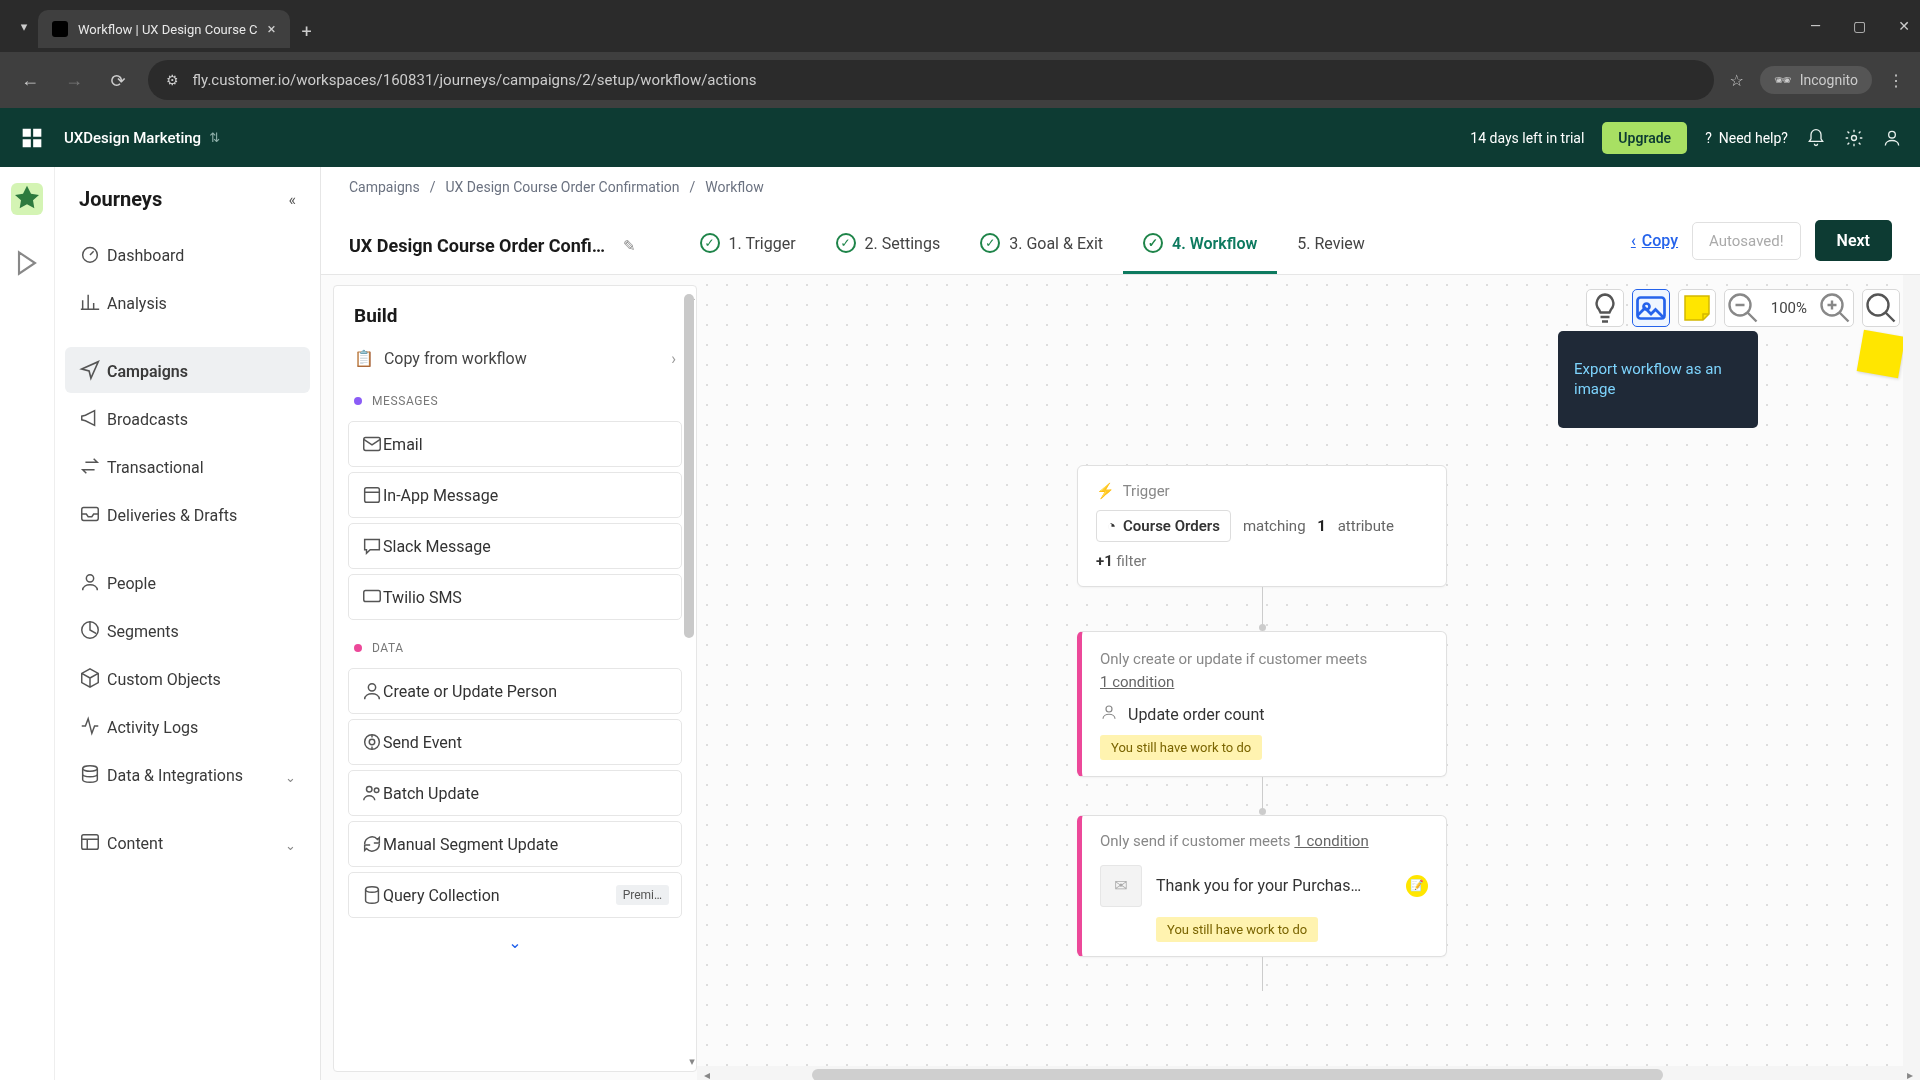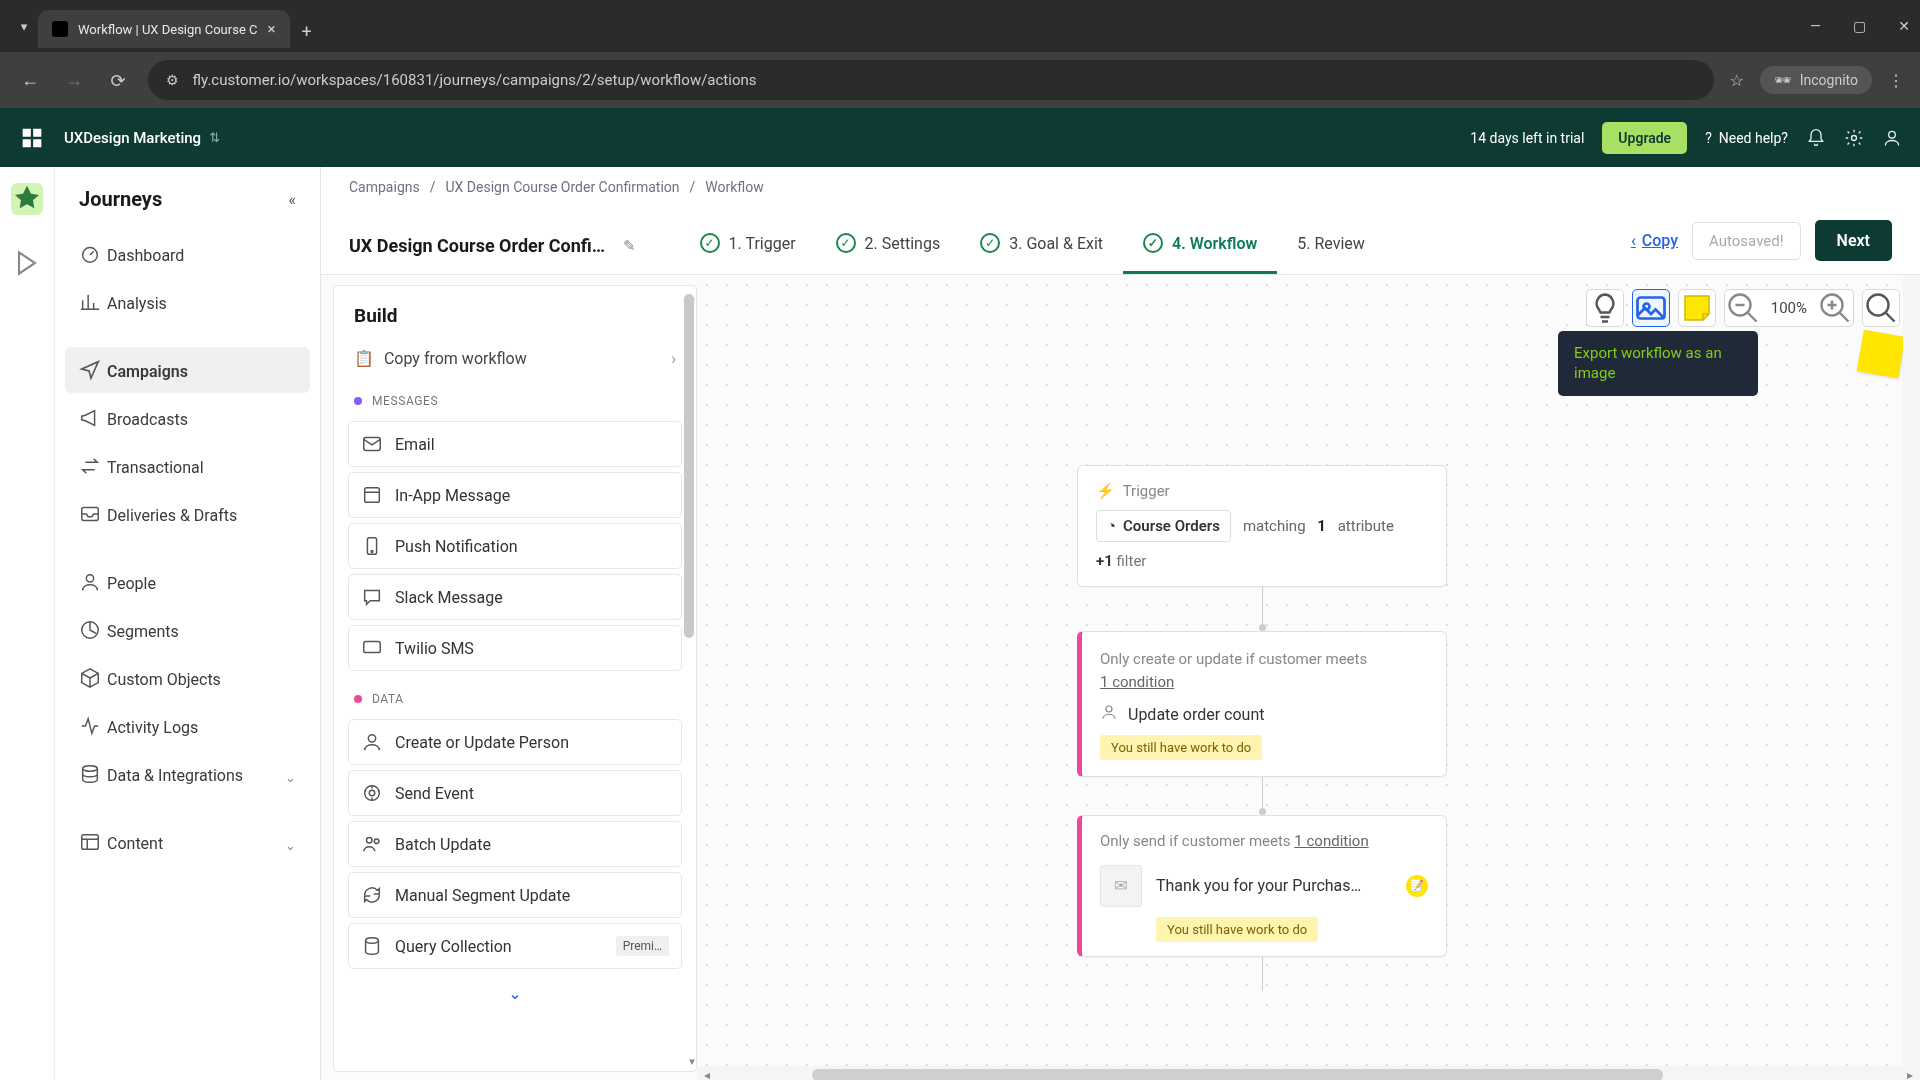--- a/index.html
+++ b/index.html
@@ -61,35 +61,35 @@
 .canvas-area{flex:1;display:flex;overflow:hidden;position:relative;background:#fbfbfb}
 .build-panel{width:364px;background:#fff;margin:10px 0 12px 12px;border:1px solid #e6e6e6;border-radius:4px;display:flex;flex-direction:column;position:relative}
 .build-panel-inner{flex:1;overflow:hidden;padding:18px 14px 6px}
 .build-title{font-size:19px;font-weight:700;padding:0 6px 12px;color:#1a1a1a}
 .copy-row{display:flex;align-items:center;gap:10px;padding:10px 6px;font-size:16px;color:#444}
 .copy-row .chev{margin-left:auto;color:#999}
 .section-label{display:flex;align-items:center;gap:10px;padding:16px 6px 8px;font-size:12px;font-weight:400;letter-spacing:.6px;color:#777}
 .section-dot{width:8px;height:8px;border-radius:50%}
 .dot-purple{background:#8b5cf6}
 .dot-pink{background:#ec4899}
-.block-item{border:1px solid #e6e6e6;border-radius:5px;padding:11px 12px;margin:5px 0;display:flex;align-items:center;gap:12px;font-size:16px;color:#333;background:#fff}
+.block-item{border:1px solid #e6e6e6;border-radius:5px;padding:11px 12px;margin:5px 0;display:flex;align-items:center;font-size:16px;color:#333;background:#fff}
 .block-icon{width:22px;height:22px;display:flex;align-items:center;justify-content:center;color:#555}
 .prem-badge{margin-left:auto;background:#eef0f2;font-size:12px;padding:3px 7px;border-radius:3px;color:#555}
 .expand-btn{text-align:center;padding:10px;color:#2563eb;font-size:16px}
 .build-scrollbar{position:absolute;right:2px;top:8px;width:10px;height:calc(100% - 20px);background:#fff}
 .build-scroll-thumb{width:100%;height:45%;background:#c9c9c9;border-radius:5px}
 .side-arrow{position:absolute;right:-2px;width:12px;height:12px;color:#888;font-size:11px;text-align:center}
 .canvas{flex:1;position:relative;background-image:radial-gradient(#ddd 1px,transparent 1px);background-size:20px 20px}
 .toolbar{position:absolute;top:14px;right:20px;display:flex;gap:8px;align-items:center}
 .tool-btn{width:38px;height:38px;background:#fff;border:1px solid #d8d8d8;border-radius:5px;display:flex;align-items:center;justify-content:center;color:#555;font-size:17px}
 .tool-btn.active{border-color:#2563eb;background:#eff6ff;color:#2563eb}
 .zoom-group{display:flex;align-items:center;background:#fff;border:1px solid #d8d8d8;border-radius:5px;height:38px}
 .zoom-btn{width:36px;height:100%;display:flex;align-items:center;justify-content:center;color:#888;font-size:18px}
 .zoom-val{padding:0 10px;font-size:15px;color:#444}
-.tooltip{position:absolute;top:56px;right:162px;background:#1f2937;color:#84cc16;padding:12px 16px;border-radius:5px;font-size:15px;max-width:200px;line-height:1.35}
+.tooltip{position:absolute;top:56px;right:162px;background:#1f2937;color:#7dd3fc;padding:28px 16px;border-radius:5px;font-size:15px;max-width:200px;line-height:1.35}
 .sticky-note{position:absolute;top:58px;right:18px;width:42px;height:42px;background:#ffe600;transform:rotate(10deg);box-shadow:1px 1px 3px rgba(0,0,0,.15)}
 .flow{position:absolute;left:380px;top:190px;display:flex;flex-direction:column;align-items:center}
 .card{width:370px;background:#fff;border:1px solid #e0e0e0;border-radius:6px;padding:16px 18px;box-shadow:0 1px 2px rgba(0,0,0,.04)}
 .card.pink{border-left:5px solid #ec4899}
 .card-head{color:#888;font-size:15px;display:flex;align-items:center;gap:8px;margin-bottom:10px}
 .segment-chip{display:inline-flex;align-items:center;gap:7px;border:1px solid #ddd;border-radius:4px;padding:6px 10px;font-size:15px;font-weight:600;color:#333;margin-right:8px}
 .trigger-line{font-size:15px;color:#666;display:flex;align-items:center;flex-wrap:wrap;gap:4px}
 .trigger-line b{color:#222;font-weight:700}
 .filter-line{font-size:15px;color:#777;margin-top:10px}
 .filter-line b{color:#333}
@@ -387,29 +387,20 @@
                 <svg viewBox="0 0 24 24" fill="none" stroke="currentColor" stroke-width="1.6">
                   <rect x="4" y="4" width="16" height="16" rx="2"></rect>
                   <path d="M4 9h16"></path>
                 </svg>
               </div>
               <span>In-App Message</span>
             </div>
           <div class="block-item">
               <div class="block-icon">
                 <svg viewBox="0 0 24 24" fill="none" stroke="currentColor" stroke-width="1.6">
-                  <rect x="7" y="3" width="10" height="18" rx="2"></rect>
-                  <circle cx="12" cy="18" r="1"></circle>
-                </svg>
-              </div>
-              <span>Push Notification</span>
-            </div>
-          <div class="block-item">
-              <div class="block-icon">
-                <svg viewBox="0 0 24 24" fill="none" stroke="currentColor" stroke-width="1.6">
                   <path d="M4 5h16v11H10l-4 4v-4H4z"></path>
                 </svg>
               </div>
               <span>Slack Message</span>
             </div>
           <div class="block-item">
               <div class="block-icon">
                 <svg viewBox="0 0 24 24" fill="none" stroke="currentColor" stroke-width="1.6">
                   <rect x="3" y="5" width="18" height="12" rx="2"></rect>
                   <path d="M8 11h.01M12 11h.01M16 11h.01"></path>

